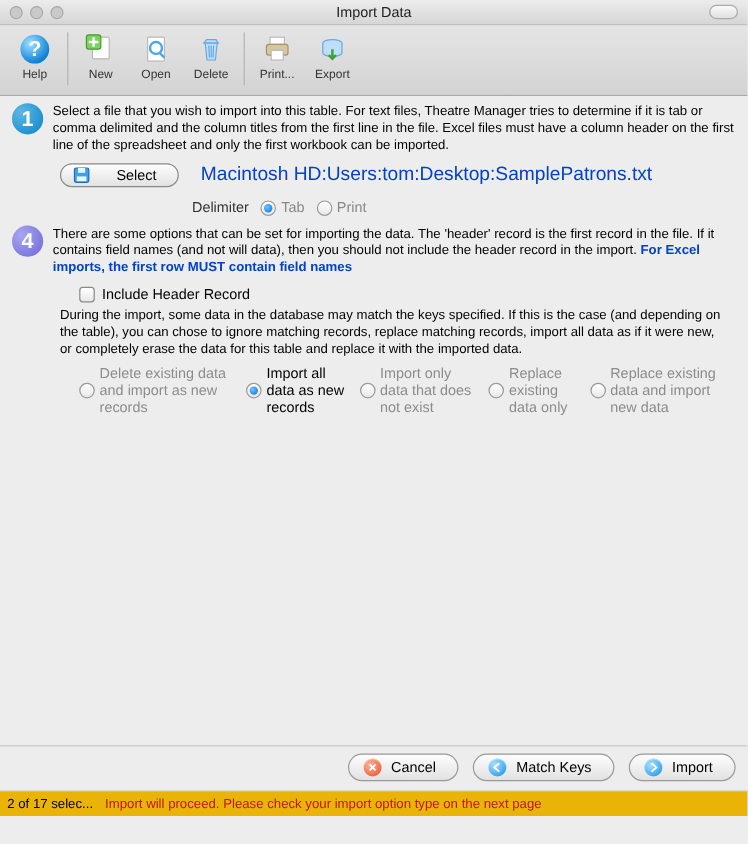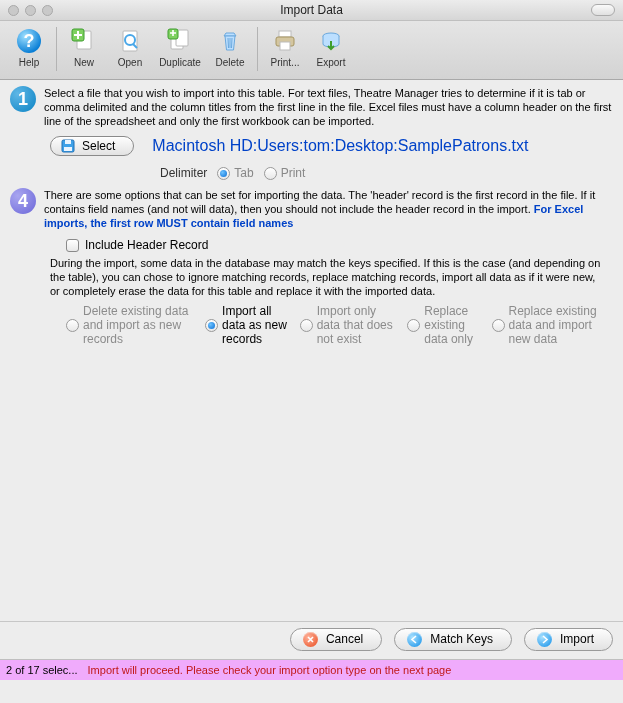--- a/index.html
+++ b/index.html
@@ -134,21 +134,21 @@
     align-items: center;
     margin: 8px 0 10px 40px;
   }
   .select-button {
     border: 1px solid #8a8a8a;
     border-radius: 12px;
     background: linear-gradient(#fdfdfd, #e2e2e2);
     padding: 2px 18px 2px 10px;
     display: flex;
     align-items: center;
-    gap: 7px;
+    gap: 22px;
     font-size: 12px;
     box-shadow: 0 1px 0 #fff inset;
     cursor: pointer;
   }
   .disk-icon {
     width: 14px;
     height: 14px;
   }
   .filepath {
     margin-left: 18px;
@@ -262,21 +262,21 @@
   }
   .ri-red { background: radial-gradient(circle at 35% 35%, #ffb199, #e84a1d); }
   .ri-blue { background: radial-gradient(circle at 35% 35%, #a9e1ff, #0c8de8); }
 
   
   .status-bar {
     position: absolute;
     left: 0; right: 0; bottom: 0;
     height: 20px;
     border-top: 1px solid #bfbfbf;
-    background: #f0abfc;
+    background: #eab308;
     display: flex;
     align-items: center;
     padding: 0 6px;
     font-size: 11px;
   }
   .status-left { color: #000; margin-right: 10px; }
   .status-msg { color: #c01818; }
 
   .nowrap { white-space: nowrap; }
 </style>
@@ -326,31 +326,20 @@
     <span class="icon-slot">
       <svg width="28" height="28" viewBox="0 0 28 28">
         <rect x="7" y="4" width="14" height="20" rx="1" fill="#fff" stroke="#b8b8b8"></rect>
         <circle cx="14" cy="13" r="5" fill="none" stroke="#4aa7e8" stroke-width="2"></circle>
         <line x1="17" y1="17" x2="21" y2="21" stroke="#4aa7e8" stroke-width="2"></line>
       </svg>
     </span>
     <span>Open</span>
   </div>
 
-  <div class="tb-item" style="width:54px;">
-    <span class="icon-slot">
-      <svg width="28" height="28" viewBox="0 0 28 28">
-        <rect x="5" y="6" width="12" height="16" rx="1" fill="#fff" stroke="#b8b8b8"></rect>
-        <rect x="10" y="3" width="12" height="16" rx="1" fill="#fff" stroke="#b8b8b8"></rect>
-        <rect x="2" y="2" width="10" height="10" rx="2" fill="#7ed060" stroke="#3f9e2e"></rect>
-        <path d="M7 3 v6 M4 6 h6" stroke="#fff" stroke-width="1.6"></path>
-      </svg>
-    </span>
-    <span>Duplicate</span>
-  </div>
 
   <div class="tb-item">
     <span class="icon-slot">
       <svg width="28" height="28" viewBox="0 0 28 28">
         <path d="M10 6 h8 l2 3 h-12 z" fill="#bcdfff" stroke="#6aa8dd"></path>
         <path d="M9 9 h10 l-1.5 14 h-7 z" fill="#bcdfff" stroke="#6aa8dd"></path>
         <line x1="12" y1="11" x2="12.5" y2="21" stroke="#6aa8dd"></line>
         <line x1="14" y1="11" x2="14" y2="21" stroke="#6aa8dd"></line>
         <line x1="16" y1="11" x2="15.5" y2="21" stroke="#6aa8dd"></line>
       </svg>

